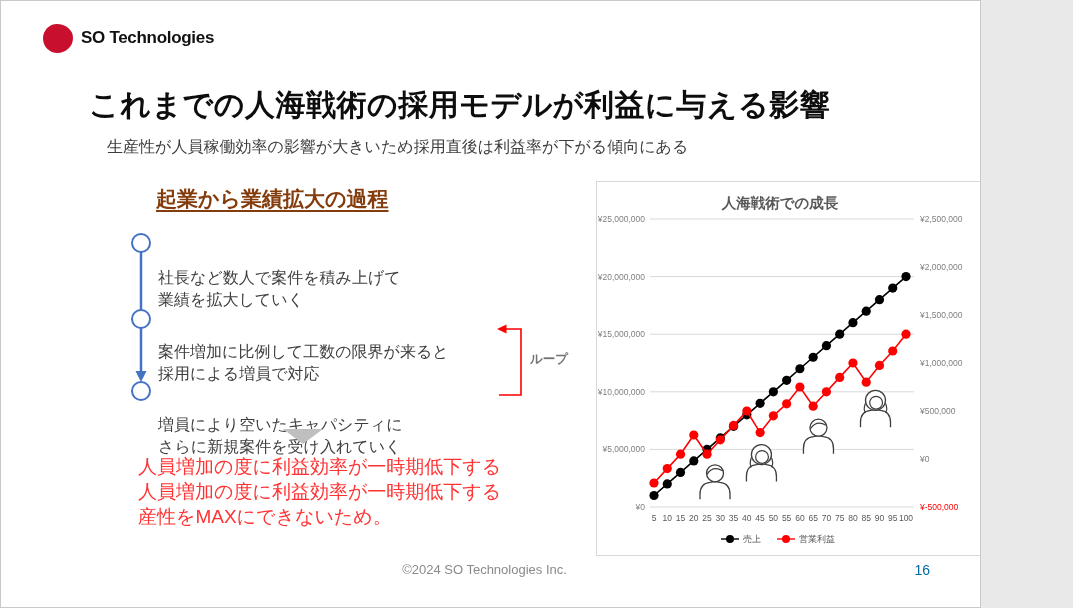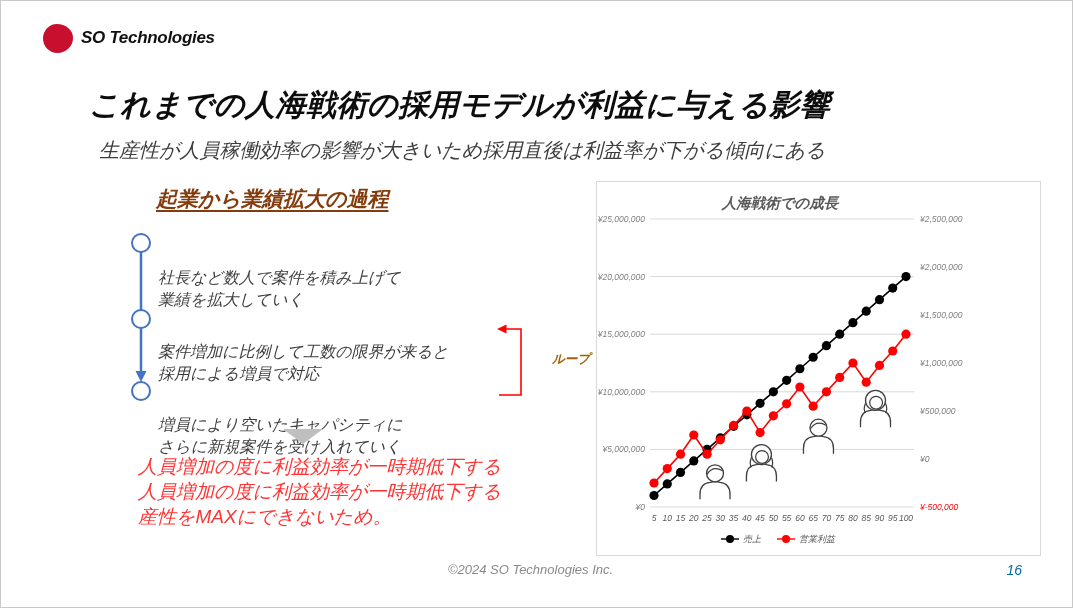--- a/index.html
+++ b/index.html
@@ -1,34 +1,33 @@
 <!DOCTYPE html>
 <html><head>
 <meta charset="utf-8">
 <style>
   html,body{margin:0;padding:0;background:#e9e9e9;}
   .slide{
-    position:relative;width:1073px;height:608px;background:#ffffff;
+    position:relative;width:981px;height:608px;background:#ffffff;
     border:1px solid #c9c9c9;box-sizing:border-box;overflow:hidden;
     font-family:"Liberation Sans","DejaVu Sans",sans-serif;
-    font-style:italic;
   }
   .abs{position:absolute;}
   
   .logo-mark{position:absolute;left:42px;top:23px;width:30px;height:29px;background:#C8102E;
     border-radius:46% 54% 52% 48% / 50% 48% 52% 50%;}
   .logo-text{position:absolute;left:80px;top:27px;font-size:17px;font-weight:700;color:#111;letter-spacing:-0.3px;}
   
   .title{position:absolute;left:88px;top:84px;margin:0;font-size:30px;font-weight:800;color:#0d0d0d;letter-spacing:0.5px;}
-  .subtitle{position:absolute;left:98px;top:136px;margin:0;font-size:20px;color:#3d3d3d;}
+  .subtitle{position:absolute;left:106px;top:136px;margin:0;font-size:16px;color:#3d3d3d;}
   .process-heading{position:absolute;left:155px;top:184px;margin:0;font-size:21px;font-weight:700;color:#843C0C;
     text-decoration:underline;text-underline-offset:4px;}
   .step{position:absolute;left:157px;width:360px;font-size:16px;line-height:22px;color:#3d3d3d;margin-top:40px;}
   .step1{top:226px;} .step2{top:300px;} .step3{top:373px;}
-  .loop-label{position:absolute;left:551px;top:350px;font-size:12.5px;font-weight:700;color:#a16207;}
+  .loop-label{position:absolute;left:529px;top:350px;font-size:12.5px;font-weight:700;color:#737373;}
   .down-triangle{position:absolute;left:282px;top:428px;width:0;height:0;
     border-left:20px solid transparent;border-right:20px solid transparent;border-top:15px solid #BFBFBF;}
   .conclusion{position:absolute;left:137px;top:453px;width:395px;font-size:19px;line-height:25px;color:#FF3333;}
   
   .chart-box{position:absolute;left:595px;top:180px;width:445px;height:375px;background:#fff;
     border:1px solid #D9D9D9;box-sizing:border-box;}
   .chart-box svg{display:block;}
   svg text{font-family:"Liberation Sans","DejaVu Sans",sans-serif;}
   
   .footer{position:absolute;left:0;right:12px;top:561px;text-align:center;font-size:13px;color:#8a8a8a;}

